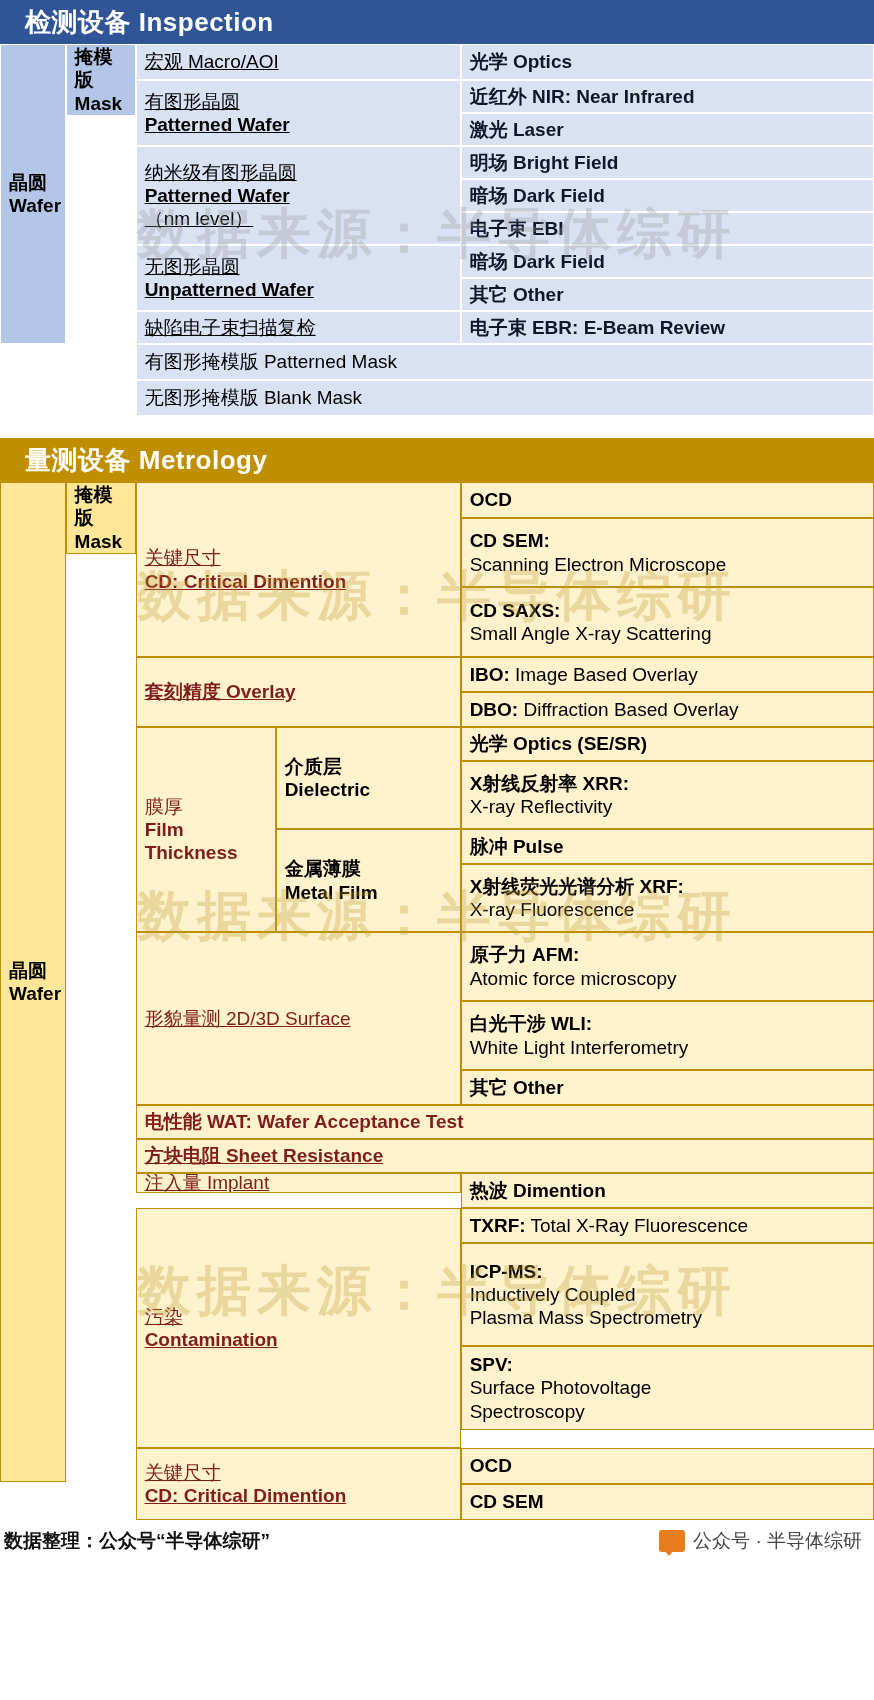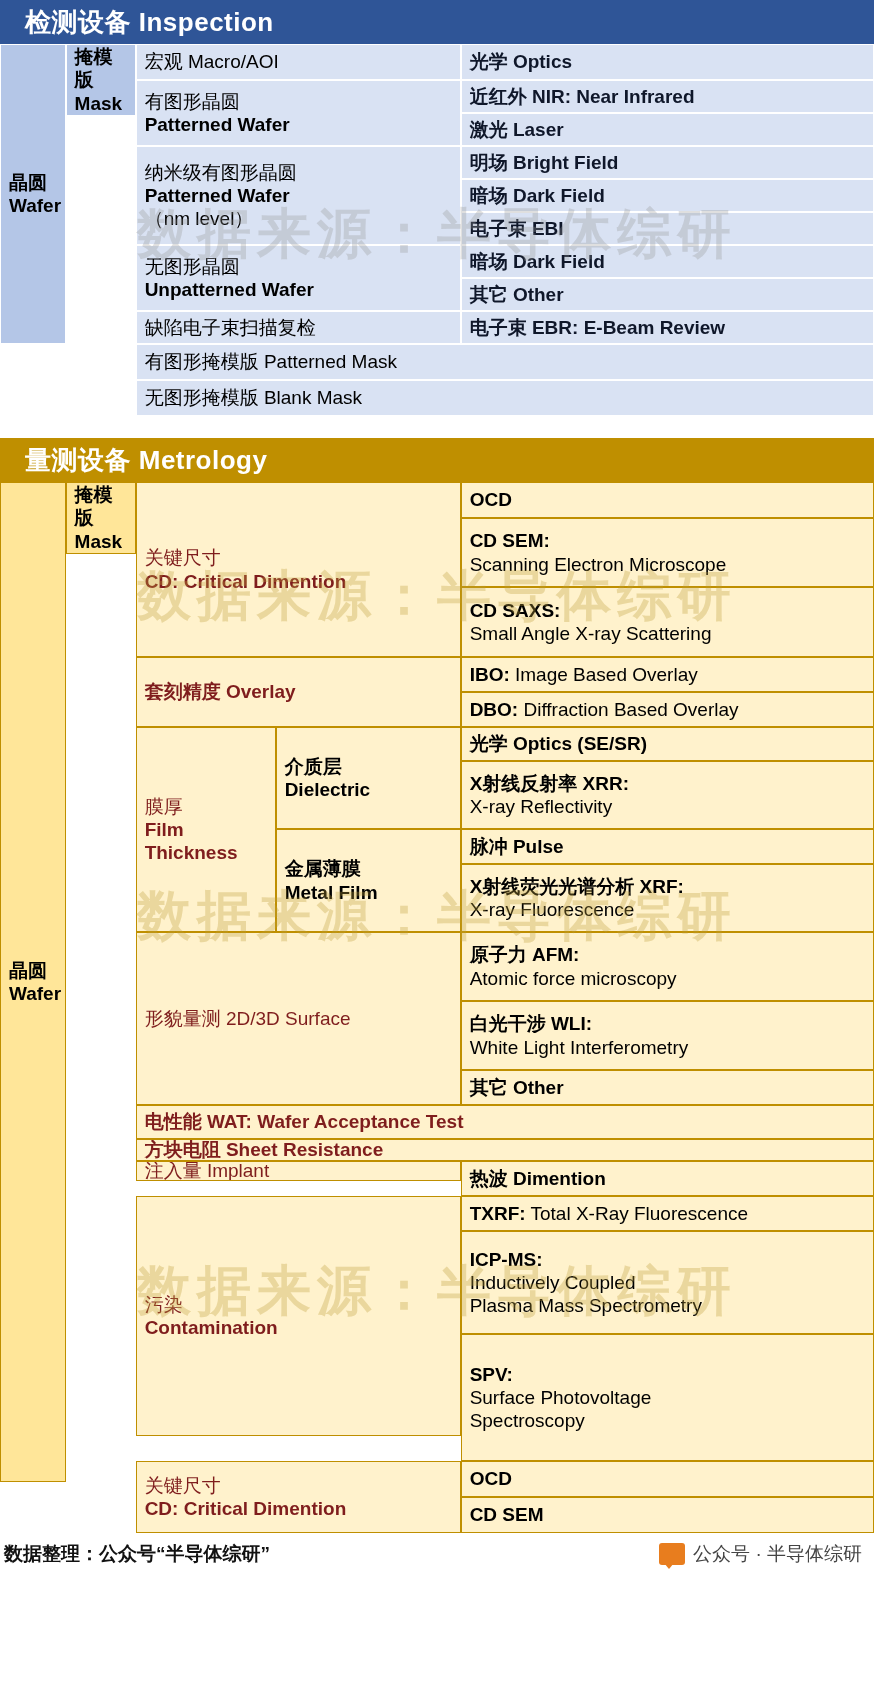--- a/index.html
+++ b/index.html
@@ -61,21 +61,21 @@
   .metro .lvl0 { background: #ffe699; color: #000; font-weight: bold; }
   .metro .lvl1 { background: #fff2cc; color: #7f1d1d; }
   .metro .lvl2 { background: #fff2cc; color: #000; }
   .metro .lvl3 { background: #fff2cc; color: #000; }
   .metro .cell { border-color: #bf8f00; }
   .metro .lvl0 { border-color: #bf8f00; }
 
   .b { font-weight: bold; }
   .row { display: flex; width: 100%; }
   .grow { flex: 1 1 auto; display: flex; flex-direction: column; }
-  .mid-col-wide { flex: 0 0 325px; display: flex; flex-direction: column; }
+  .mid-col-wide { flex: 0 0 325px; display: flex; flex-direction: column; text-decoration: underline; }
   .mid-col-m { flex: 0 0 140px; display: flex; flex-direction: column; }
 
   .spacer-gap { height: 22px; background: #ffffff; }
 
   
   .wm {
     position: absolute;
     left: 0; right: 0;
     text-align: center;
     font-size: 54px;
@@ -312,21 +312,21 @@
             </div>
             <div class="cell lvl2 b" style="height:35px">其它 Other</div>
           </div>
         </div>
 
         <div class="row">
           <div class="cell lvl1 b" style="height:34px; flex:1 1 auto;">电性能 WAT: Wafer Acceptance Test</div>
         </div>
 
         <div class="row">
-          <div class="cell lvl1 b" style="height:22px; flex:1 1 auto;">方块电阻 Sheet Resistance</div>
+          <div class="cell lvl1 b" style="height:34px; flex:1 1 auto;text-decoration:underline;">方块电阻 Sheet Resistance</div>
         </div>
 
         <div class="row">
           <div class="cell lvl1 mid-col-wide" style="height:20px">
             <span>注入量 Implant</span>
           </div>
           <div class="grow">
             <div class="cell lvl2 b" style="height:35px">热波 Dimention</div>
           </div>
         </div>
@@ -338,21 +338,21 @@
           </div>
           <div class="grow">
             <div class="cell lvl2" style="height:35px">
                 <span><b>TXRF:</b> Total X-Ray Fluorescence</span>
               </div>
             <div class="cell lvl2" style="height:103px">
               <span class="b">ICP-MS:</span>
                 <span>Inductively Coupled</span>
                 <span>Plasma Mass Spectrometry</span>
             </div>
-            <div class="cell lvl2" style="height:127px">
+            <div class="cell lvl2" style="height:84px">
               <span class="b">SPV:</span>
                 <span>Surface Photovoltage</span>
                 <span>Spectroscopy</span>
             </div>
           </div>
         </div>
 
         <div class="row">
           <div class="cell lvl1 mid-col-wide" style="height:72px">
             <span>关键尺寸</span>

